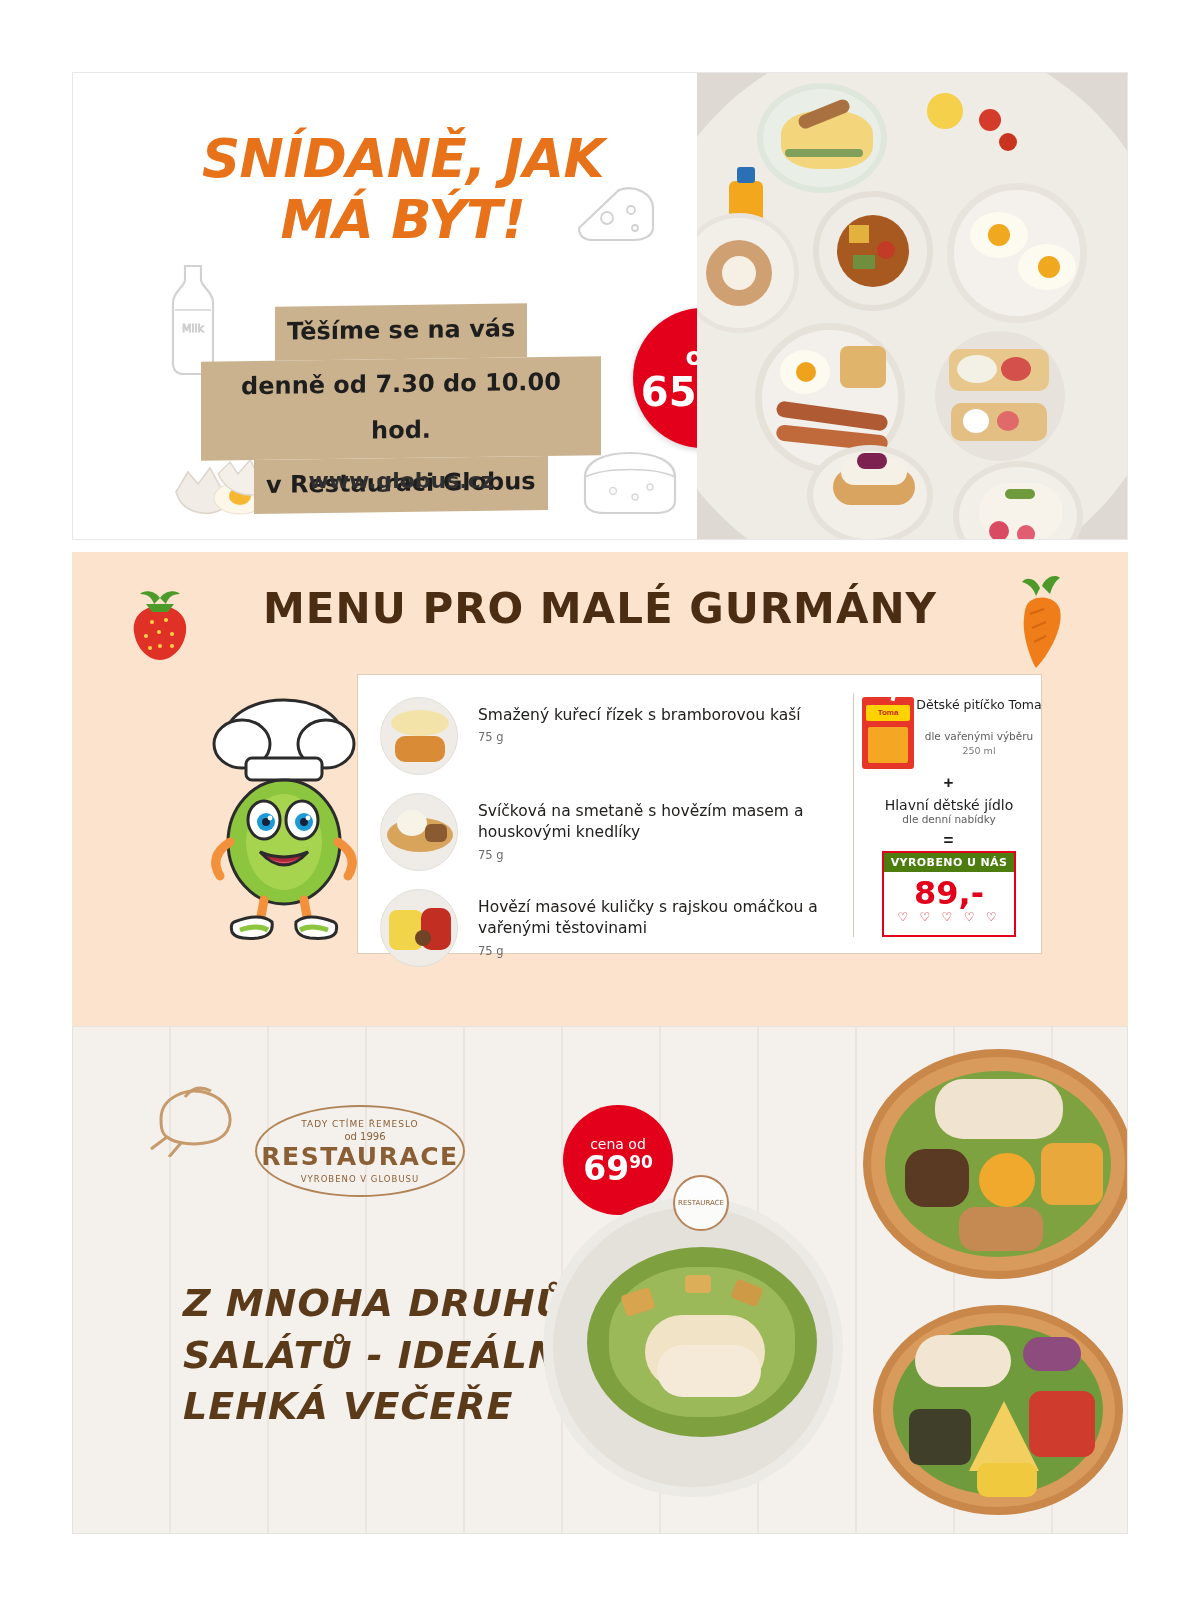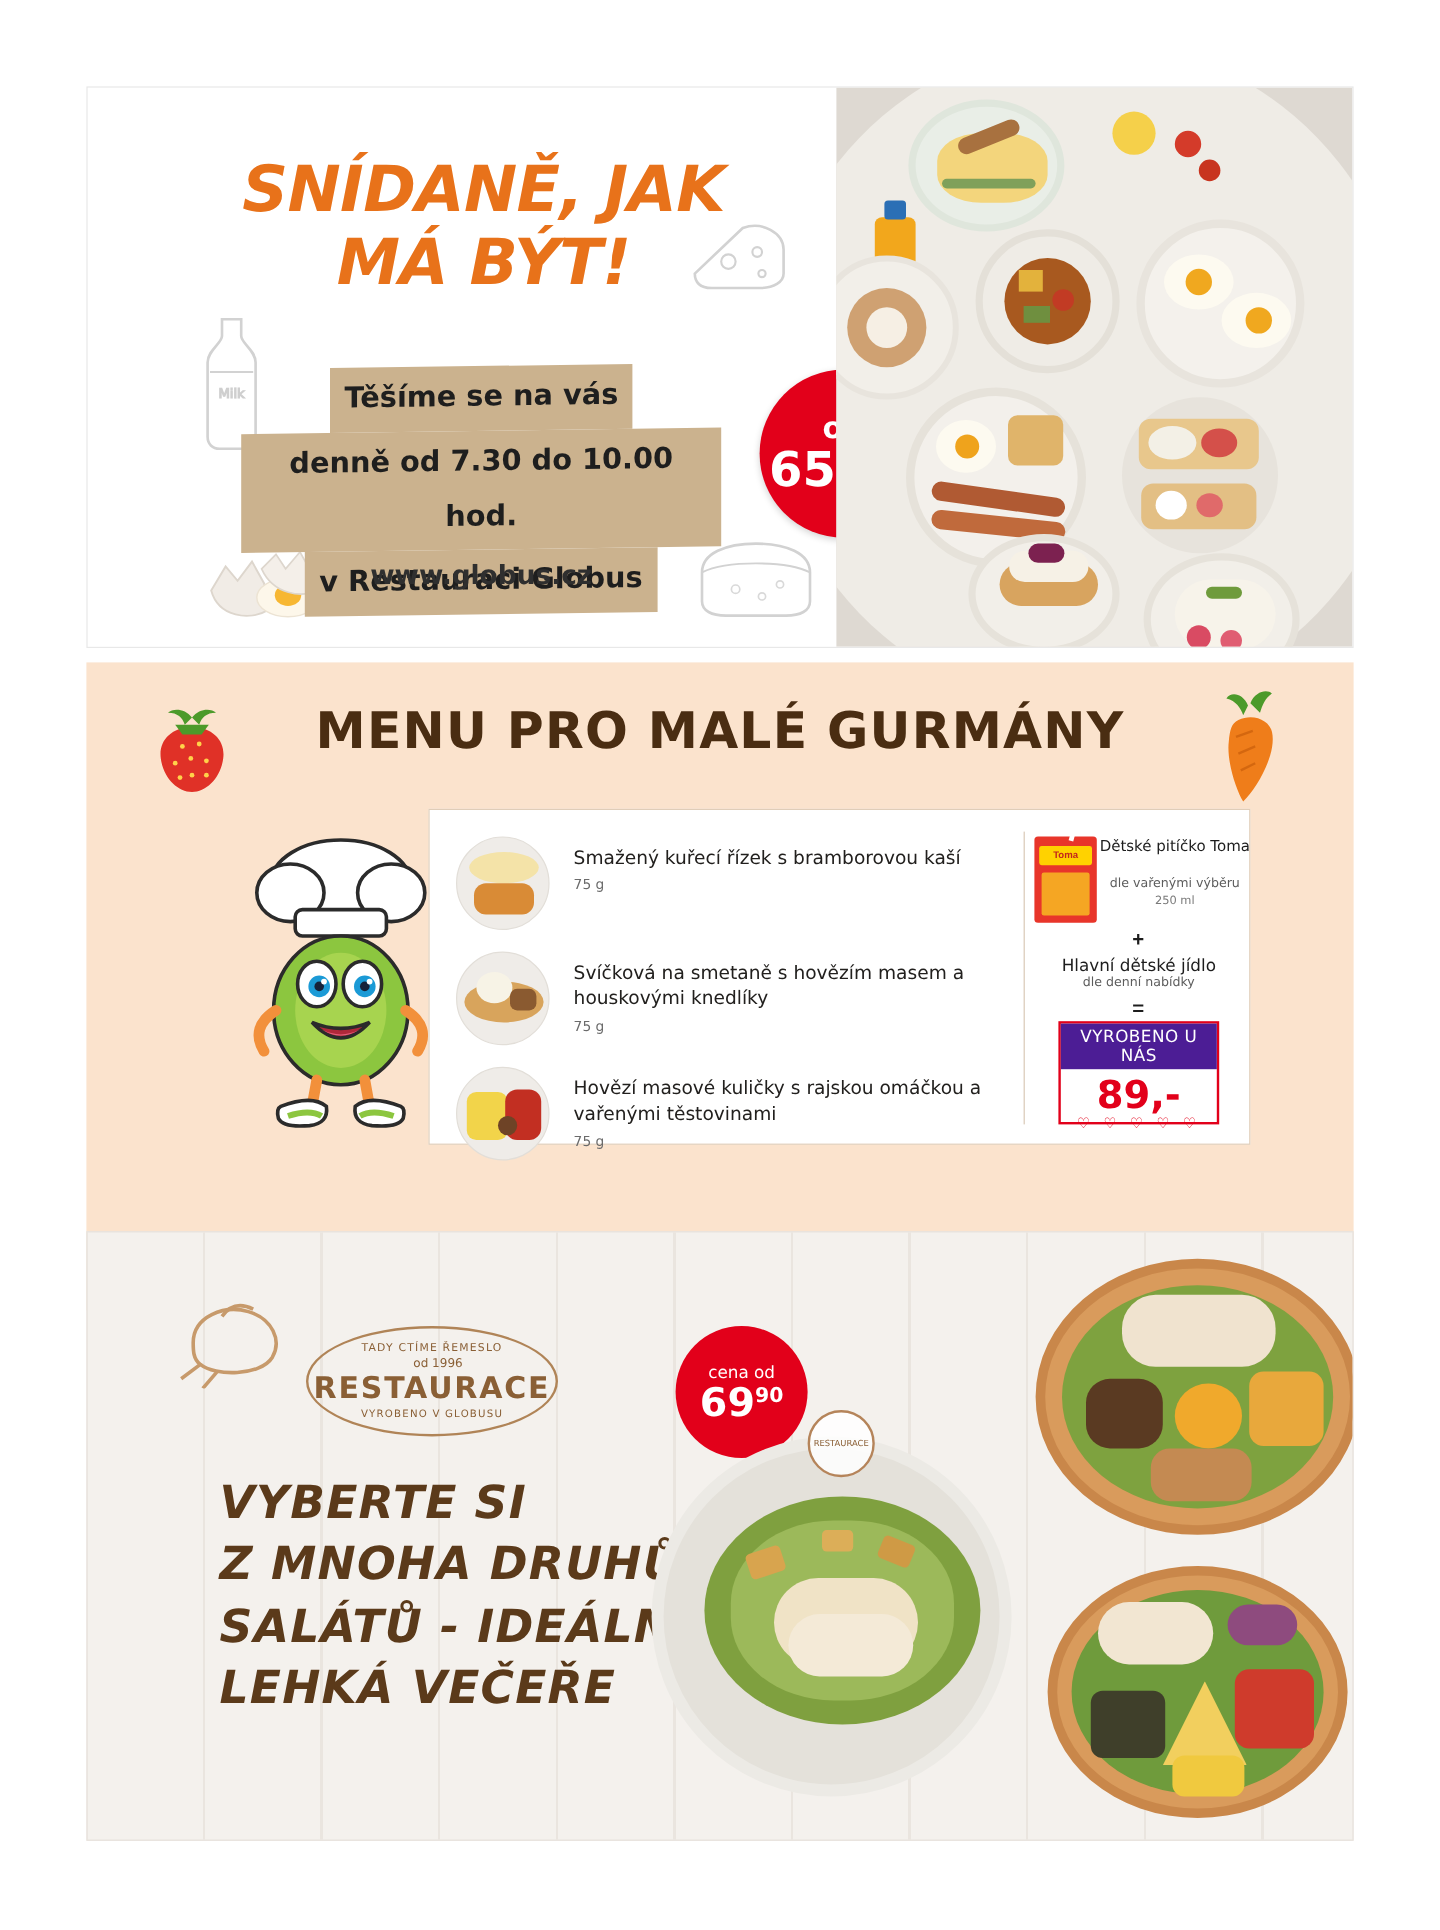--- a/index.html
+++ b/index.html
@@ -136,22 +136,22 @@
   .kr-line4 { position: absolute; left: 12px; top: 138px; width: 166px; font-size: 10.5px; color: #5d5d5d; font-family:"DejaVu Sans", sans-serif;}
   .kr-eq    { position: absolute; left: 0; top: 156px; width: 100%; font-size: 17px; font-weight: bold; color:#1d1d1d;}
 
   .kids-price {
     position: absolute; left: 28px; top: 176px;
     width: 134px; height: 86px;
     border: 2px solid #e2001a;
     background: #fff;
   }
   .kids-price .hdr {
-    background: #4c1d95; color: #fff;
-    font-size: 14px; font-weight: normal; letter-spacing: .4px;
+    background: #4d7c0f; color: #fff;
+    font-size: 11px; font-weight: bold; letter-spacing: .4px;
     padding: 3px 0 3px 0; font-family: "DejaVu Sans", sans-serif;
   }
   .kids-price .val {
     font-size: 32px; font-weight: bold; color: #e2001a;
     font-family: "DejaVu Sans", sans-serif;
     line-height: 1.1; padding-top: 4px;
   }
   .kids-price .hearts { font-size: 12px; color: #e2001a; letter-spacing: 4px; line-height: 1; padding-bottom: 3px;}
 
   
@@ -477,21 +477,21 @@
       <div class="sh-main">RESTAURACE</div>
       <div class="sh-bottom">VYROBENO V GLOBUSU</div>
     </div>
 
     <div class="salad-badge">
       <div class="lbl">cena od</div>
       <div class="num"><span>69</span><sup>90</sup></div>
     </div>
 
     <h2 class="salad-title">
-      <span>VYBERTE SI</span><br>
+      <br>
       <span>Z MNOHA DRUHŮ</span><br>
       <span>SALÁTŮ - IDEÁLNÍ</span><br>
       <span>LEHKÁ VEČEŘE</span>
     </h2>
 
     <div class="bowl" style="left:470px; top:170px; width:300px; height:300px; background:#e4e1da; border:10px solid #eceae5;">
       <div style="position:absolute; left:34px; top:40px; width:230px; height:190px; border-radius:50%; background:#7fa03f;"></div>
       <div style="position:absolute; left:56px; top:60px; width:186px; height:150px; border-radius:46%; background:#9cb95a;"></div>
       <div style="position:absolute; left:92px; top:108px; width:120px; height:74px; border-radius:40px; background:#f0e3c6;"></div>
       <div style="position:absolute; left:104px; top:138px; width:104px; height:52px; border-radius:26px; background:#f4ead7;"></div>

